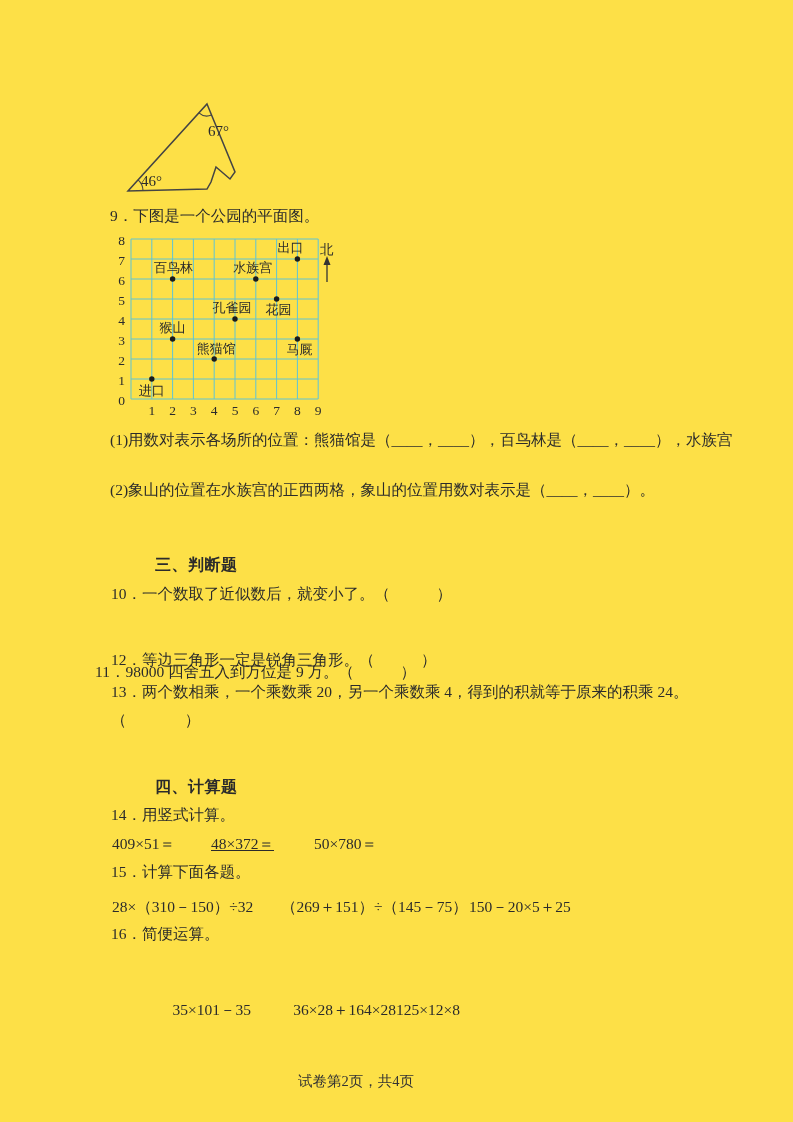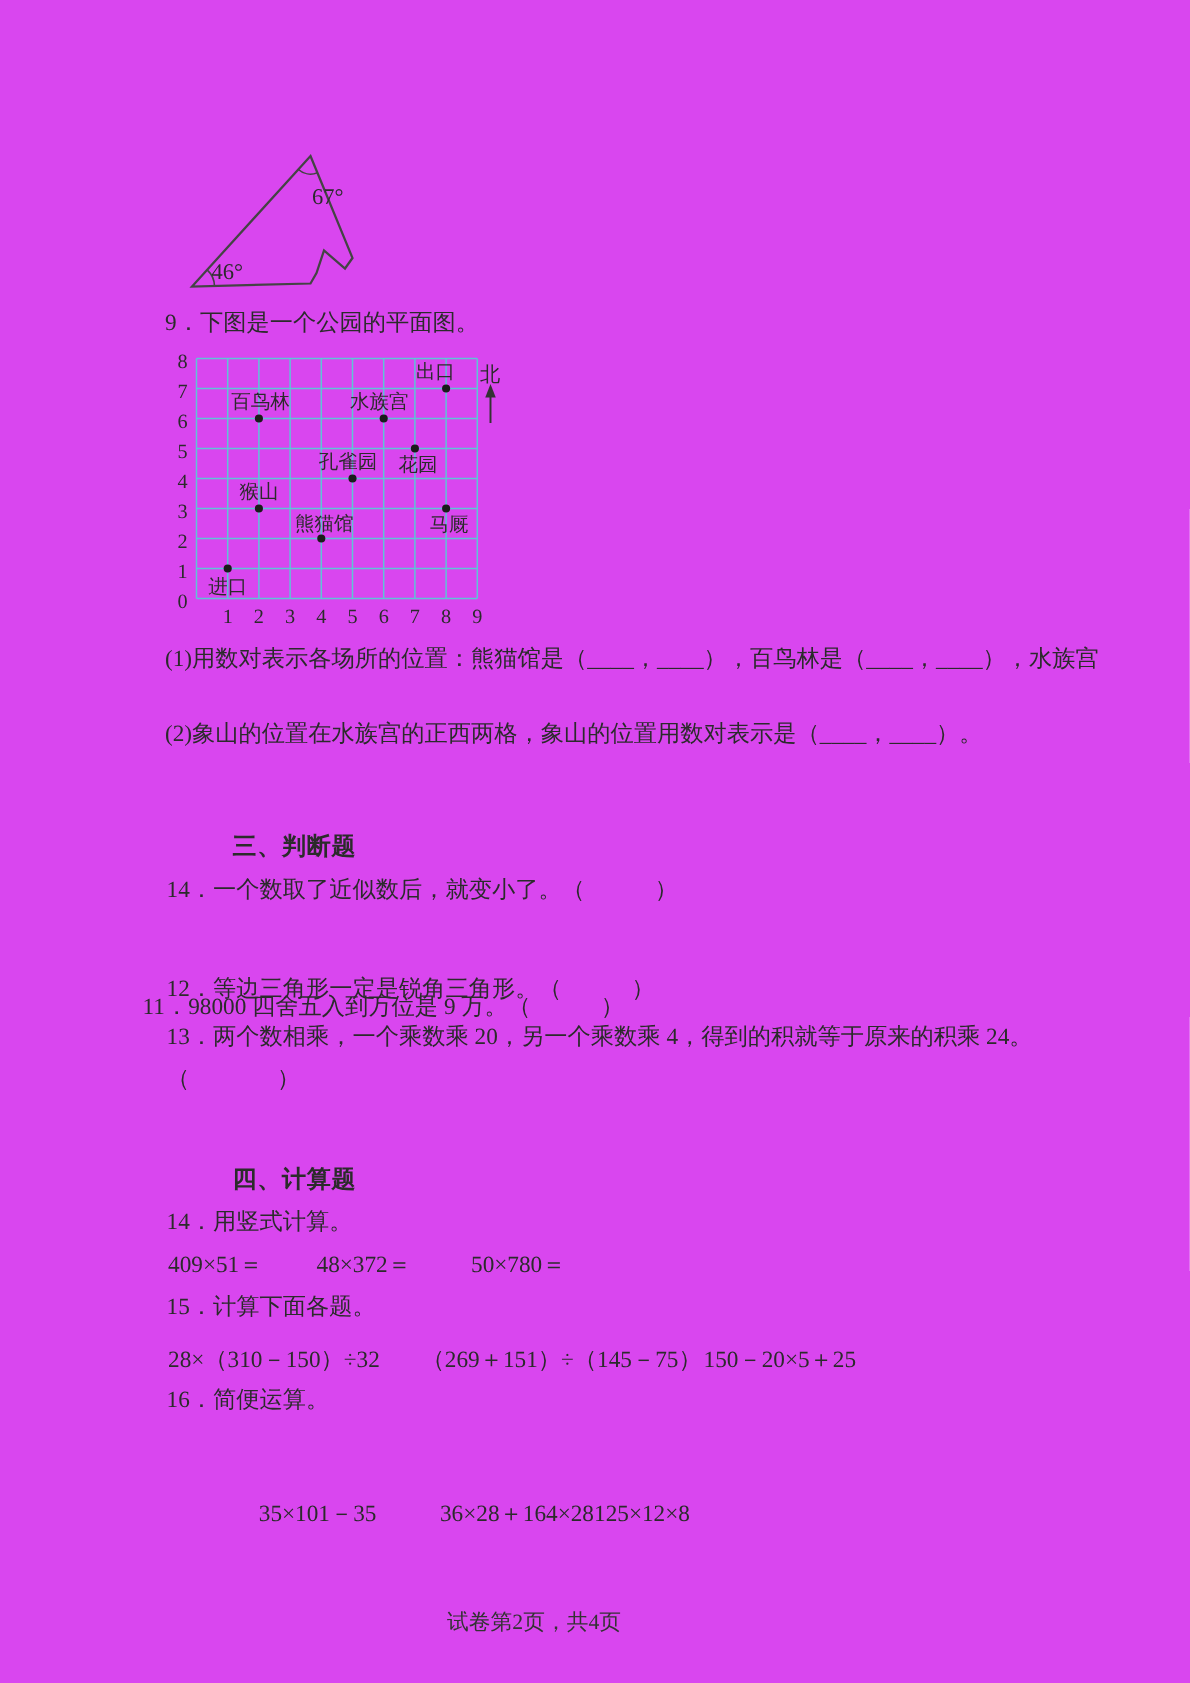--- a/index.html
+++ b/index.html
@@ -1,18 +1,18 @@
 <!DOCTYPE html>
 <html><head>
 <meta charset="utf-8">
 <style>
   html,body{margin:0;padding:0;}
   body{width:793px;height:1122px;background:#ffffff;position:relative;overflow:hidden;
        font-family:"Liberation Serif","DejaVu Serif",serif;color:#2b2b2b;}
-  .page{position:absolute;inset:0;background:#d946ef;}
+  .page{position:absolute;inset:0;background:#fde047;}
   .abs{position:absolute;white-space:pre;font-size:15.5px;line-height:1.25;}
   .sec-title{font-weight:bold;font-size:16px;letter-spacing:.5px;margin-left:44px;}
   .expr-row span{display:inline-block;vertical-align:top;}
   .footer{position:absolute;left:0;top:1072px;width:712px;text-align:center;
           font-size:14.5px;color:#333;}
   svg text{font-family:"Liberation Serif","DejaVu Serif",serif;}
 </style>
 </head>
 <body>
 
@@ -87,31 +87,31 @@
       <text x="215" y="26" font-size="13.5" fill="#2b2b2b">北</text>
       <line x1="222" y1="33" x2="222" y2="54" stroke="#333" stroke-width="1.3"></line>
       <polygon points="218.5,37 222,28 225.5,37" fill="#333"></polygon>
     </svg>
 
   <div id="q9p1" class="abs" style="left:110px;top:430px"><div style="white-space: pre; height: 30px;">(1)用数对表示各场所的位置：熊猫馆是（____，____），百鸟林是（____，____），水族宫</div></div>
   <div class="abs" style="left:110px;top:480px">(2)象山的位置在水族宫的正西两格，象山的位置用数对表示是（____，____）。</div>
 
   <div class="abs sec-title" style="left:111px;top:555px">三、判断题</div>
   <div id="judge-items">
-      <div class="abs" style="left: 111px; top: 584px;">14．一个数取了近似数后，就变小了。（            ）</div>
+      <div class="abs" style="left: 111px; top: 584px;">10．一个数取了近似数后，就变小了。（            ）</div>
       <div class="abs" style="left: 95px; top: 617px; margin-top: 45px;">11．98000 四舍五入到万位是 9 万。（            ）</div>
       <div class="abs" style="left: 111px; top: 650px;">12．等边三角形一定是锐角三角形。（            ）</div>
       <div class="abs" style="left: 111px; top: 682px;">13．两个数相乘，一个乘数乘 20，另一个乘数乘 4，得到的积就等于原来的积乘 24。</div>
       <div class="abs" style="left: 111px; top: 710px;">（               ）</div>
     </div>
 
   <div class="abs sec-title" style="left:111px;top:777px">四、计算题</div>
   <div id="calc-items">
       <div class="abs" style="left: 111px; top: 805px;">14．用竖式计算。</div>
-      <div class="abs expr-row" style="left: 112px; top: 834px;"><span style="min-width: 99px;">409×51＝</span><span style="min-width: 103px;">48×372＝</span><span>50×780＝</span></div>
+      <div class="abs expr-row" style="left: 112px; top: 834px;"><span style="min-width: 99px;">409×51＝</span><span style="min-width: 103px; text-decoration: underline;">48×372＝</span><span>50×780＝</span></div>
       <div class="abs" style="left: 111px; top: 862px;">15．计算下面各题。</div>
       <div class="abs expr-row" style="left: 112px; top: 897px;"><span style="min-width: 169px;">28×（310－150）÷32</span><span style="min-width: 188px;">（269＋151）÷（145－75）</span><span>150－20×5＋25</span></div>
       <div class="abs" style="left: 111px; top: 924px;">16．简便运算。</div>
       <div class="abs expr-row" style="left: 112px; top: 1000px; text-align: right;"><span style="min-width: 139px;">35×101－35</span><span style="min-width: 145px;">36×28＋164×28</span><span>125×12×8</span></div>
     </div>
 
   <div class="footer">试卷第2页，共4页</div>
 </div>
 
 </body></html>

